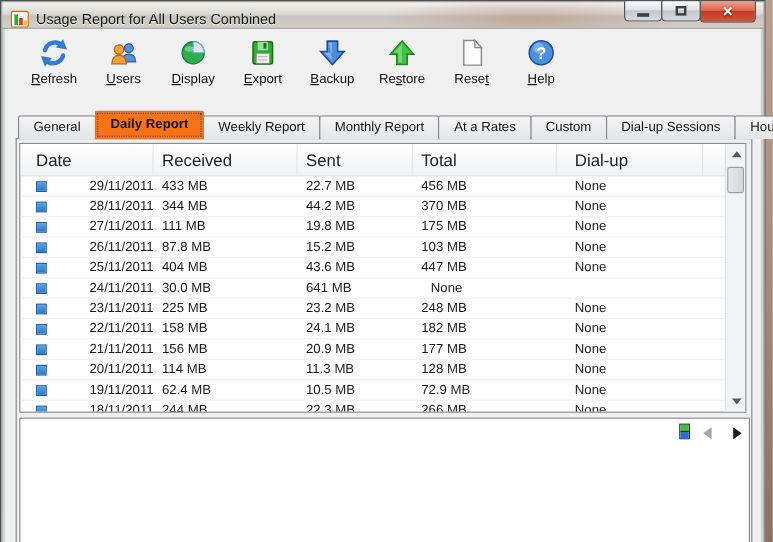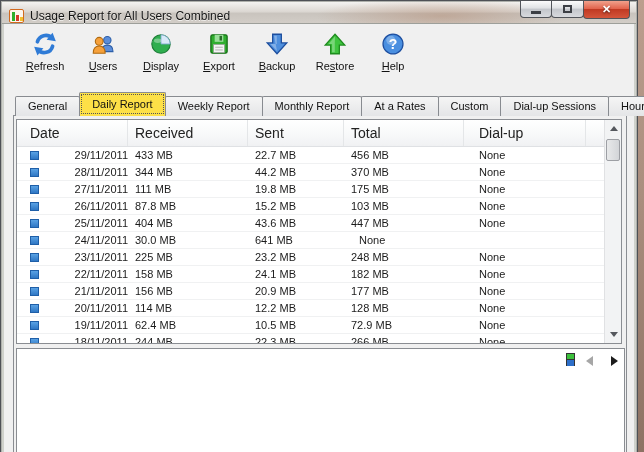--- a/index.html
+++ b/index.html
@@ -56,22 +56,22 @@
   
   .tabstrip { position:absolute; left:14px; top:91px; height:24px; display:flex; align-items:flex-end; z-index:3; }
   .tab {
     height:20px; padding:0 12px; font-size:11px; line-height:19px;
     border:1px solid #888b90; border-bottom:none; border-radius:2px 2px 0 0;
     background:linear-gradient(180deg,#f5f5f5,#e4e5e7);
     margin-left:-1px; white-space:nowrap; color:#111; cursor:default;
   }
   .tab:first-child { margin-left:0; }
   .tab.active {
-    height:24px; line-height:22px; background:#fde047; position:relative; z-index:4;
-    outline:1px dotted #555; outline-offset:-3px;
+    height:24px; line-height:22px; background:#f97316; position:relative; z-index:4;
+    outline:1px dotted #555; outline-offset:-3px;font-weight:bold;
   }
   .pane {
     position:absolute; left:12px; top:114px; width:614px; height:346px;
     border:1px solid #8a8d92; background:#f0f0f0; z-index:1;
   }
 
   
   .table-panel {
     position:absolute; left:15px; top:118px; width:606px; height:225px;
     background:#fff; border:1px solid #8a8d92; overflow:hidden; z-index:2;
@@ -200,20 +200,29 @@
           <svg width="26" height="26" viewBox="0 0 24 24">
             <polygon points="12,3 21,13 16,13 16,21 8,21 8,13 3,13" fill="#3fc43f" stroke="#1e8c1e" stroke-width="1.2"></polygon>
             <polygon points="12,5 6,12 9.3,12 9.3,19.5 11.8,19.5 11.8,11" fill="rgba(255,255,255,0.3)"></polygon>
           </svg>
         </span>
         <span class="tlabel">Re<u>s</u>tore</span>
       </div>
       <div class="tool-item">
         <span class="ticon">
           <svg width="26" height="26" viewBox="0 0 24 24">
+            <path d="M6 2.5 h8.5 L19.5 8 V21.5 H6 Z" fill="#fdfdfd" stroke="#8a8a8a" stroke-width="1.1"></path>
+            <path d="M14.5 2.5 V8 H19.5 Z" fill="#e2e2e2" stroke="#8a8a8a" stroke-width="1"></path>
+          </svg>
+        </span>
+        <span class="tlabel">Rese<u>t</u></span>
+      </div>
+      <div class="tool-item">
+        <span class="ticon">
+          <svg width="26" height="26" viewBox="0 0 24 24">
             <circle cx="12" cy="12" r="9.2" fill="#4a8fe0" stroke="#1d4fa0" stroke-width="1.2"></circle>
             <circle cx="10" cy="8.5" r="4.2" fill="rgba(255,255,255,0.28)"></circle>
             <text x="12" y="16.6" text-anchor="middle" font-size="13" font-weight="bold" fill="#fff" font-family="Liberation Sans, sans-serif">?</text>
           </svg>
         </span>
         <span class="tlabel"><u>H</u>elp</span>
       </div>
     </div>
 
   <div class="tabstrip" id="tabstrip">
@@ -335,21 +344,21 @@
           <div class="cell">177 MB</div>
           <div class="cell dialup">None</div>
           <div class="cell"></div>
         </div>
         <div class="trow">
           <div class="cell datec">
             <span class="date-ico"></span>
             <span>20/11/2011</span>
           </div>
           <div class="cell">114 MB</div>
-          <div class="cell">12.2 MB</div>
+          <div class="cell">11.3 MB</div>
           <div class="cell">128 MB</div>
           <div class="cell dialup">None</div>
           <div class="cell"></div>
         </div>
         <div class="trow">
           <div class="cell datec">
             <span class="date-ico"></span>
             <span>19/11/2011</span>
           </div>
           <div class="cell">62.4 MB</div>

